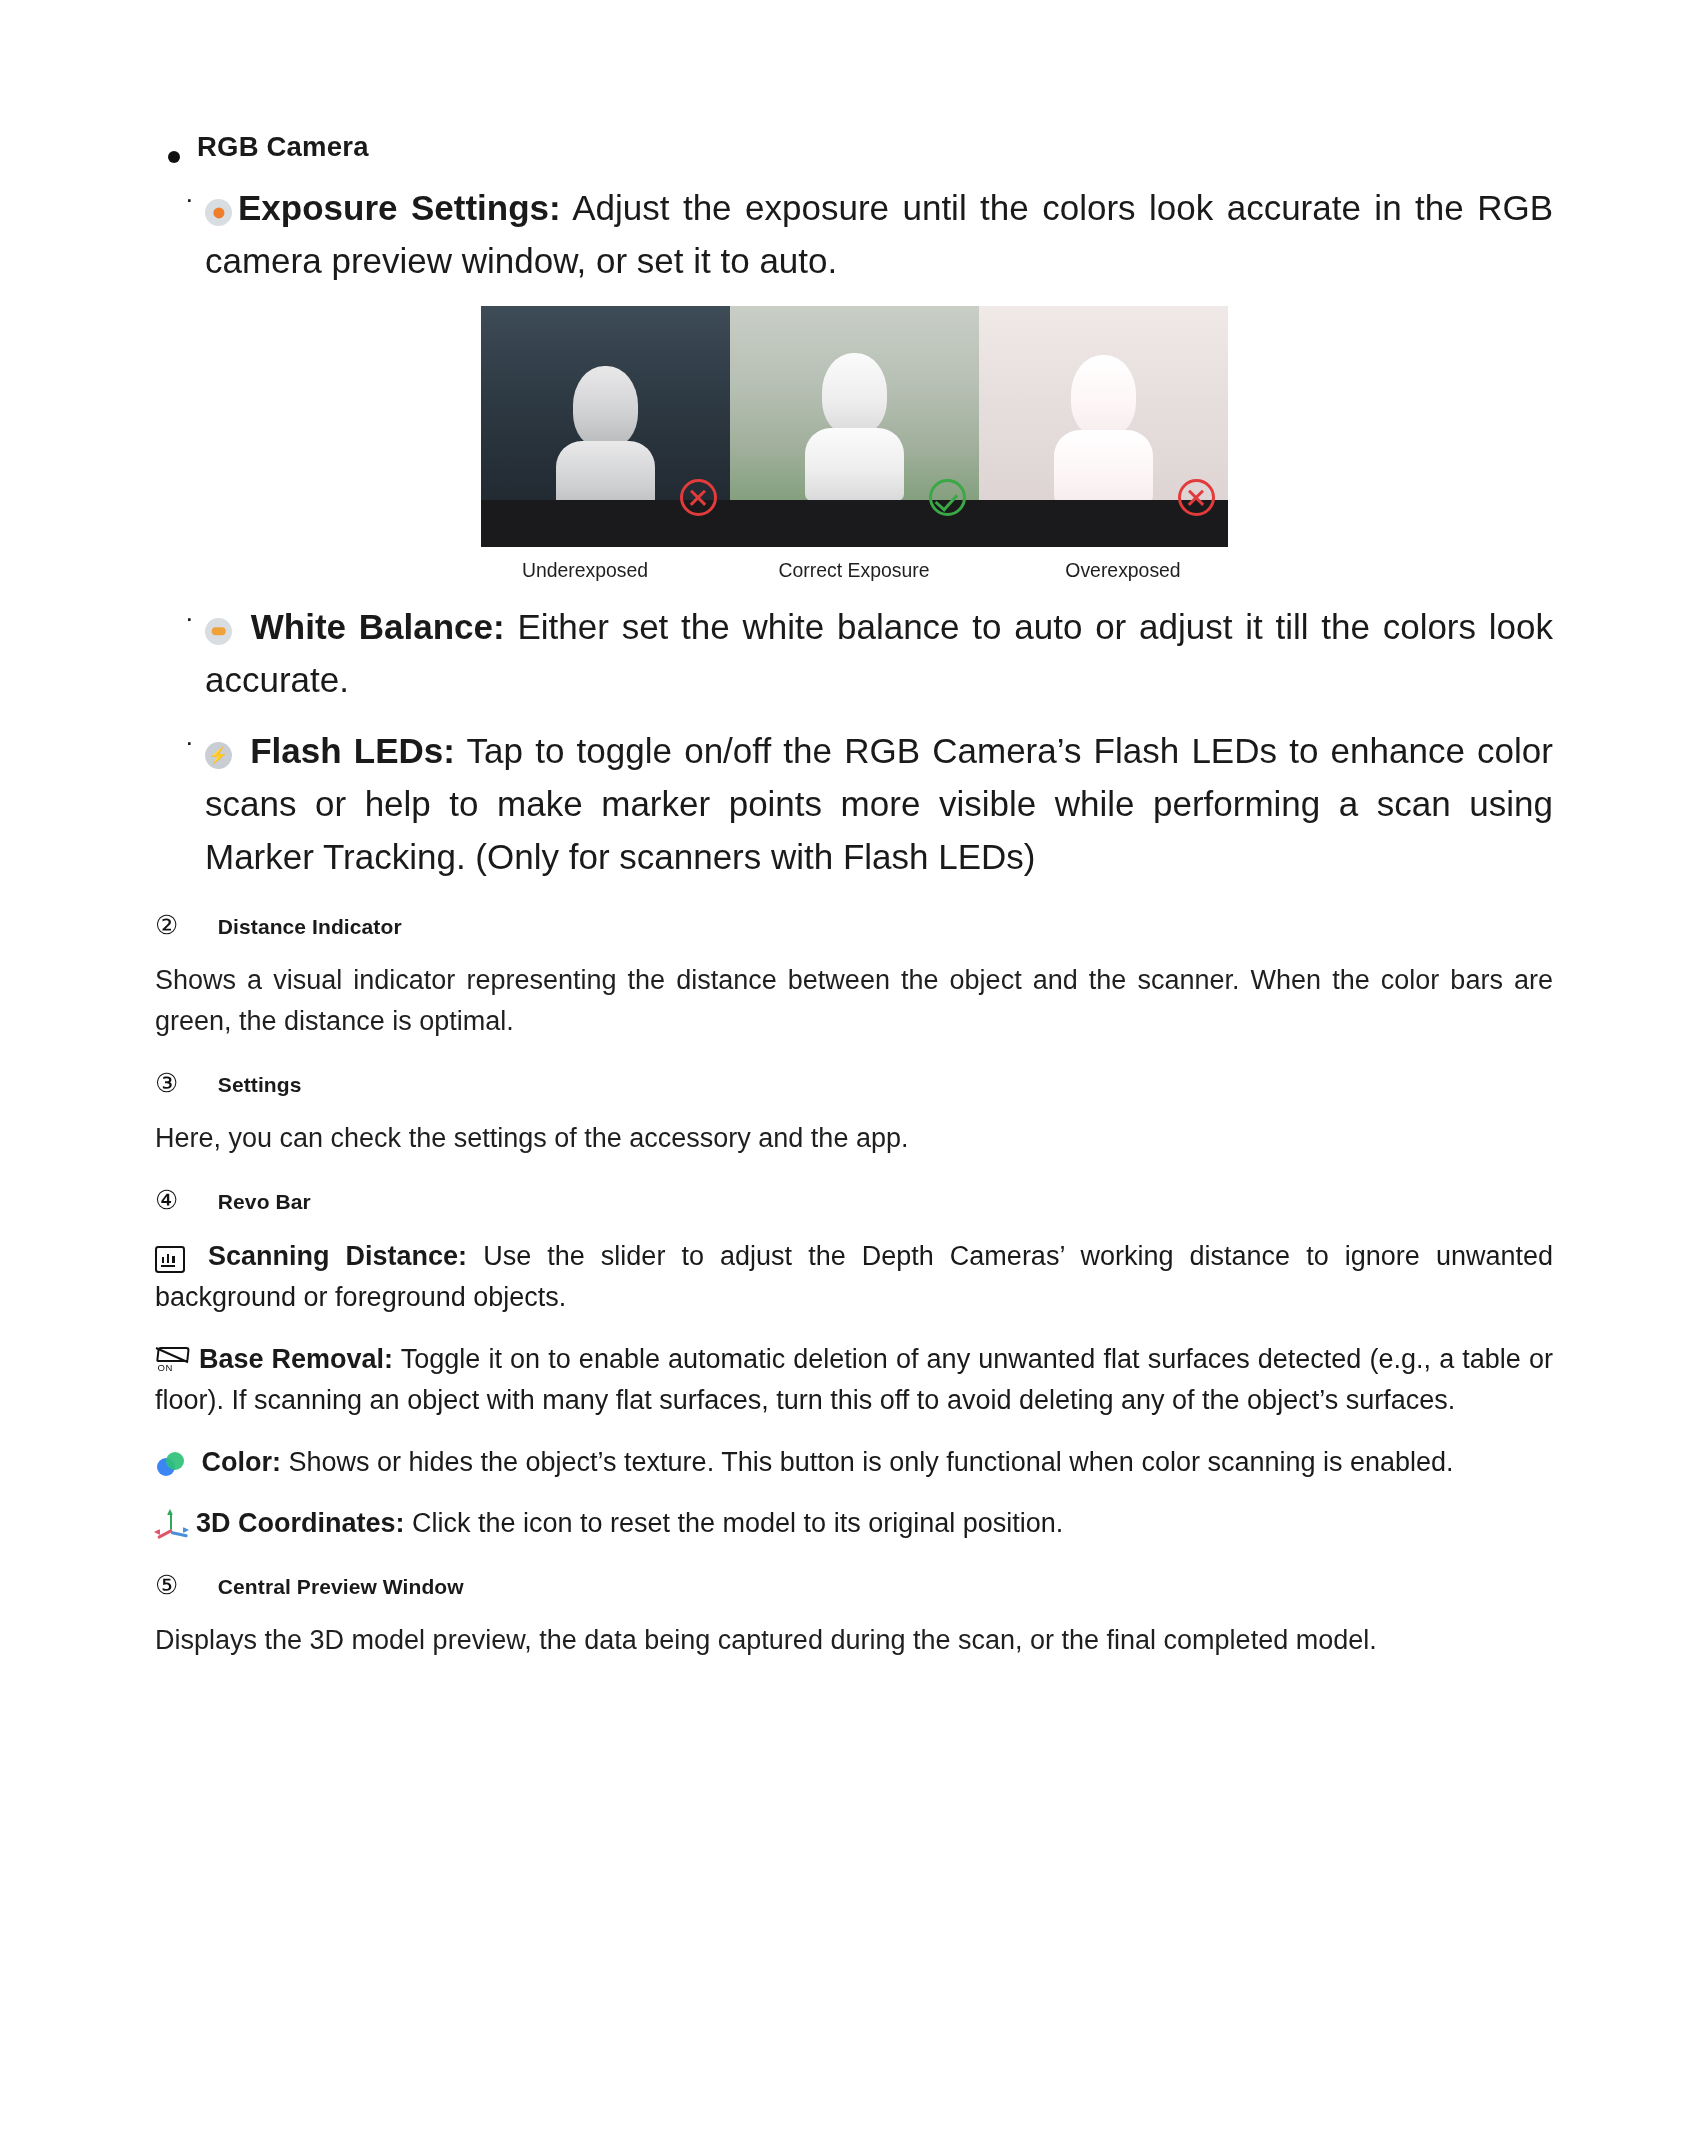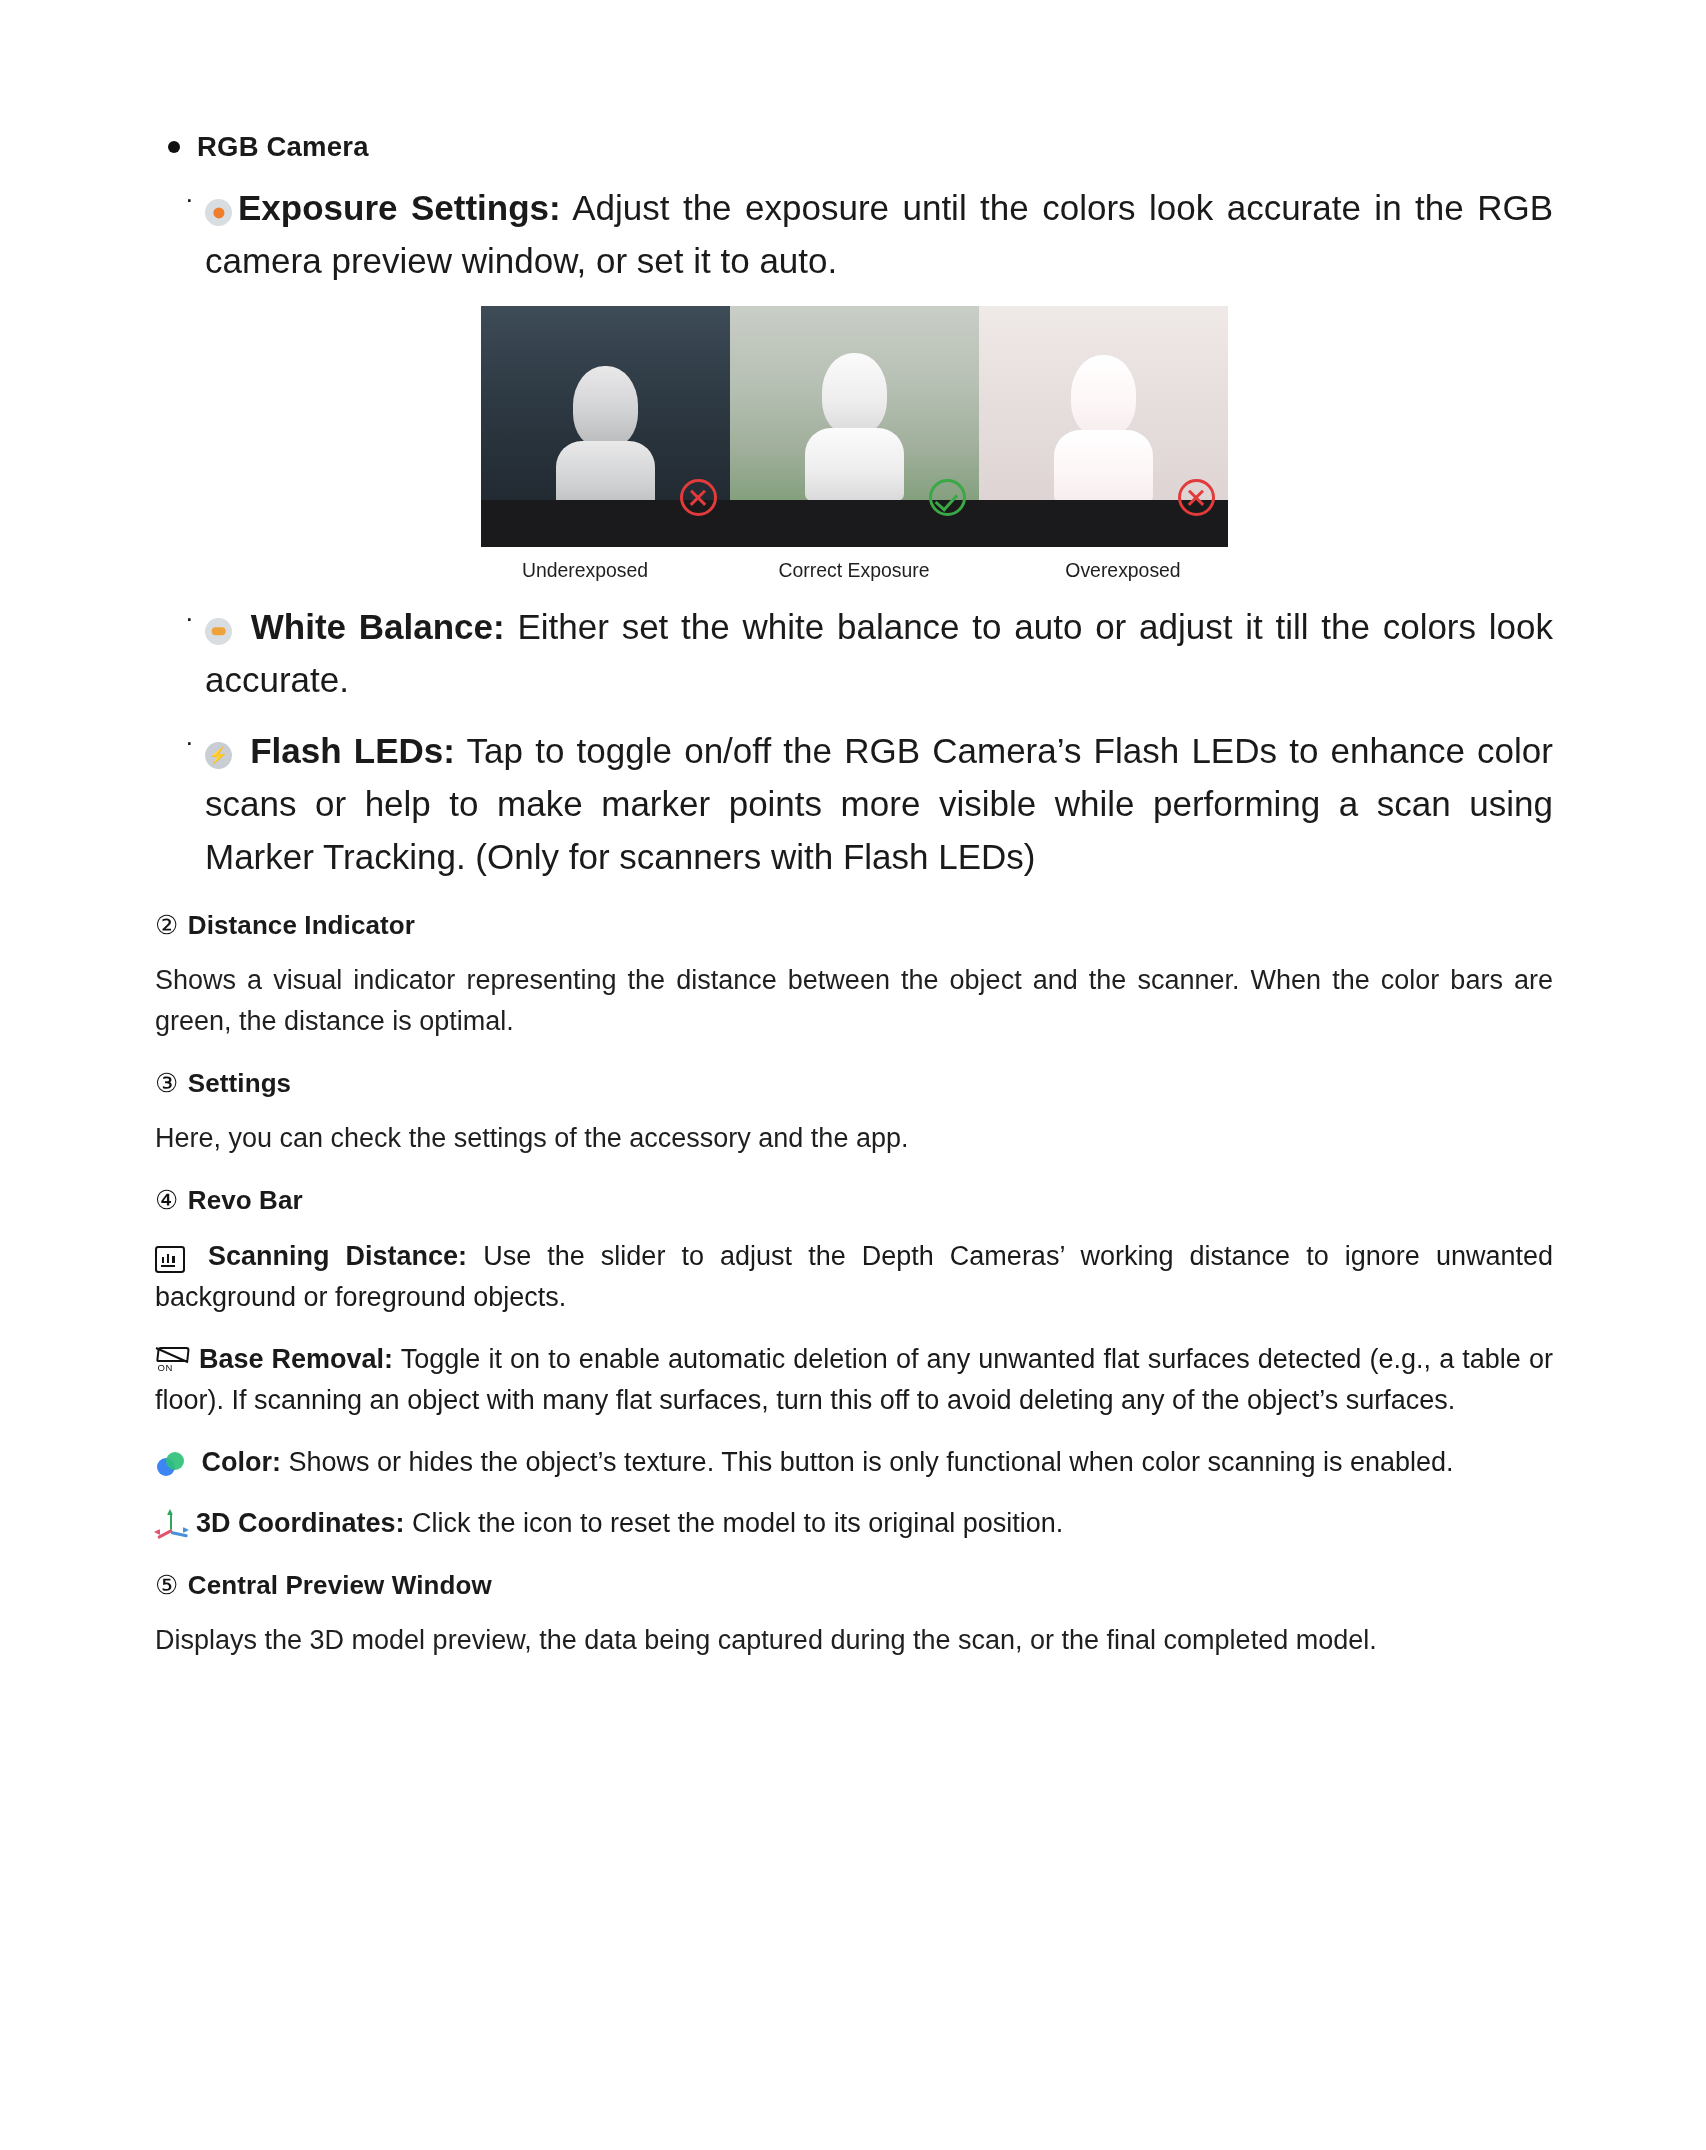--- a/index.html
+++ b/index.html
@@ -51,21 +51,21 @@
     text-align: justify;
   }
 
   .block {
     margin-top: 19px;
   }
 
   
   .dot-head {
     display: flex;
-    align-items: center;
+    align-items: flex-end;
     margin-top: 23px;
     margin-left: 13px;
   }
   .dot-head .dot {
     width: 12px;
     height: 12px;
     background: #111;
     border-radius: 50%;
     margin-right: 17px;
     flex: none;
@@ -148,23 +148,24 @@
     display: flex;
     align-items: baseline;
     margin-top: 26px;
   }
   .num-head .cnum {
     font-size: 26px;
     margin-right: 9.5px;
     color: #111;
   }
   .num-head .ntxt {
-    font-size: 26px;
+    font-size: 21px;
     font-weight: bold;
     letter-spacing: 0.1px;
+    margin-left: 30px;
   }
 
   
   .tool-item {
     margin-top: 20.6px;
     font-size: 27px;
     line-height: 1.52;
     text-align: justify;
   }
   .tool-ico {

